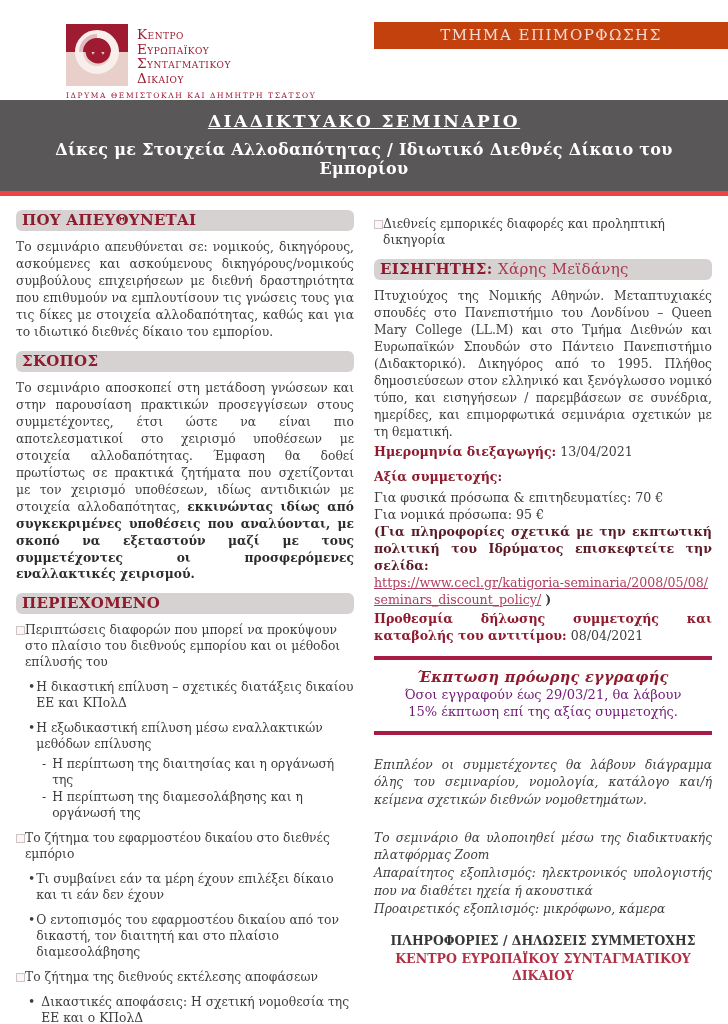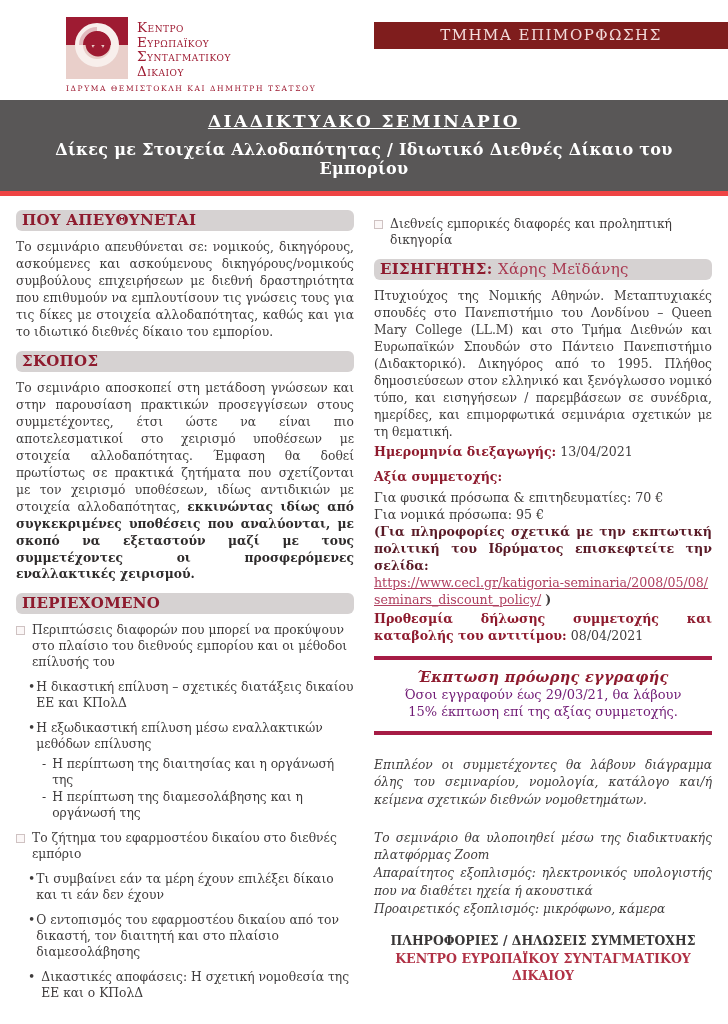--- a/index.html
+++ b/index.html
@@ -2,46 +2,46 @@
 <html lang="el"><head>
 <meta charset="utf-8">
 <style>
   * { margin:0; padding:0; box-sizing:border-box; }
   html,body { background:#ffffff; }
   body { font-family:"DejaVu Serif","Liberation Serif",serif; color:#3f3c3c; }
   .page { position:relative; width:728px; height:1024px; margin:0 auto; background:#fff; overflow:hidden; }
 
   
   .header { position:relative; height:100px; }
-  .logo-block { position:absolute; left:34px; top:17px;padding-left:32px; }
+  .logo-block { position:absolute; left:34px; top:24px;padding-left:32px; }
   .logo-row { display:flex; align-items:flex-start; gap:9px; }
   .logo-mark { width:62px; height:62px; display:block; }
   .logo-text { color:#9e1b32; font-size:13.5px; line-height:1.08; letter-spacing:.5px; padding-top:3px; font-variant:small-caps; font-weight:500; }
   .logo-sub { margin-top:5px; color:#9e1b32; font-size:7.5px; letter-spacing:1.6px; white-space:nowrap; }
-  .dept-banner { position:absolute; right:0; top:22px; width:354px; background:#7f1d1d; color:#f3dcdc; text-align:center; font-size:15px; letter-spacing:1.5px; padding:4px 0 5px; font-variant:small-caps; }
+  .dept-banner { position:absolute; right:0; top:22px; width:354px; background:#c2410c; color:#f3dcdc; text-align:center; font-size:15px; letter-spacing:1.5px; padding:4px 0 5px; font-variant:small-caps; }
 
   
   .title-banner { background:#595757; border-bottom:5px solid #ef4444; text-align:center; color:#fff; padding:11px 10px 13px; }
   .title-kicker { font-size:17px; font-weight:bold; letter-spacing:2.5px; text-decoration:underline; }
   .title-main { margin-top:9px; font-size:16px; font-weight:bold; letter-spacing:.3px; }
 
   
   .cols { display:flex; gap:20px; padding:12px 16px 0; }
   .col { width:50%; }
 
   .sec-bar { background:#d6d2d2; color:#8e1b2e; font-weight:bold; font-size:15px; padding:1px 6px 2px; margin:10px 0 8px; letter-spacing:.3px;border-radius:6px; }
   .sec-bar:first-child { margin-top:2px; }
   .para { font-size:12.3px; line-height:1.38; text-align:justify; }
   .para b { color:#2e2b2b; }
 
   
   .content-list { margin-top:2px; }
   .li { display:flex; align-items:flex-start; font-size:12.3px; line-height:1.3; }
   .li .mk { flex:0 0 auto; }
-  .li-square { margin:9px 0 4px; gap:7px; }
+  .li-square { margin:9px 0 4px; }
   .li-square .mk.sq { width:9px; height:9px; border:1px solid #cfc2c2; margin-top:3px; background:#fbf7f7; }
   .li-bullet { margin:9px 0 4px 12px; gap:1px; }
   .li-bullet-sp { margin:9px 0 4px 12px; gap:6px; }
   .li-dash { margin:1px 0 1px 26px; gap:6px; }
 
   
   .redlbl { color:#8e1b2e; font-weight:bold; }
   .detail { font-size:12.6px; line-height:1.35; text-align:justify; }
   .mt4{margin-top:4px;} .mt8{margin-top:8px;} .mt12{margin-top:2px;}
   a.doclink { color:#b04060; text-decoration:underline; word-break:break-all; }
@@ -137,20 +137,24 @@
           <div class="li li-bullet">
             <span class="mk">•</span>
             <span>Τι συμβαίνει εάν τα μέρη έχουν επιλέξει δίκαιο και τι εάν δεν έχουν</span>
           </div>
 
           <div class="li li-bullet">
             <span class="mk">•</span>
             <span>Ο εντοπισμός του εφαρμοστέου δικαίου από τον δικαστή, τον διαιτητή και στο πλαίσιο διαμεσολάβησης</span>
           </div>
 
+          <div class="li li-square">
+            <span class="mk sq"></span>
+            <span>Το ζήτημα της διεθνούς εκτέλεσης αποφάσεων</span>
+          </div>
 
           <div class="li li-bullet-sp">
             <span class="mk">•</span>
             <span>Δικαστικές αποφάσεις: Η σχετική νομοθεσία της ΕΕ και ο ΚΠολΔ</span>
           </div>
 
         </div>
     </div>
 
     <div class="col">

